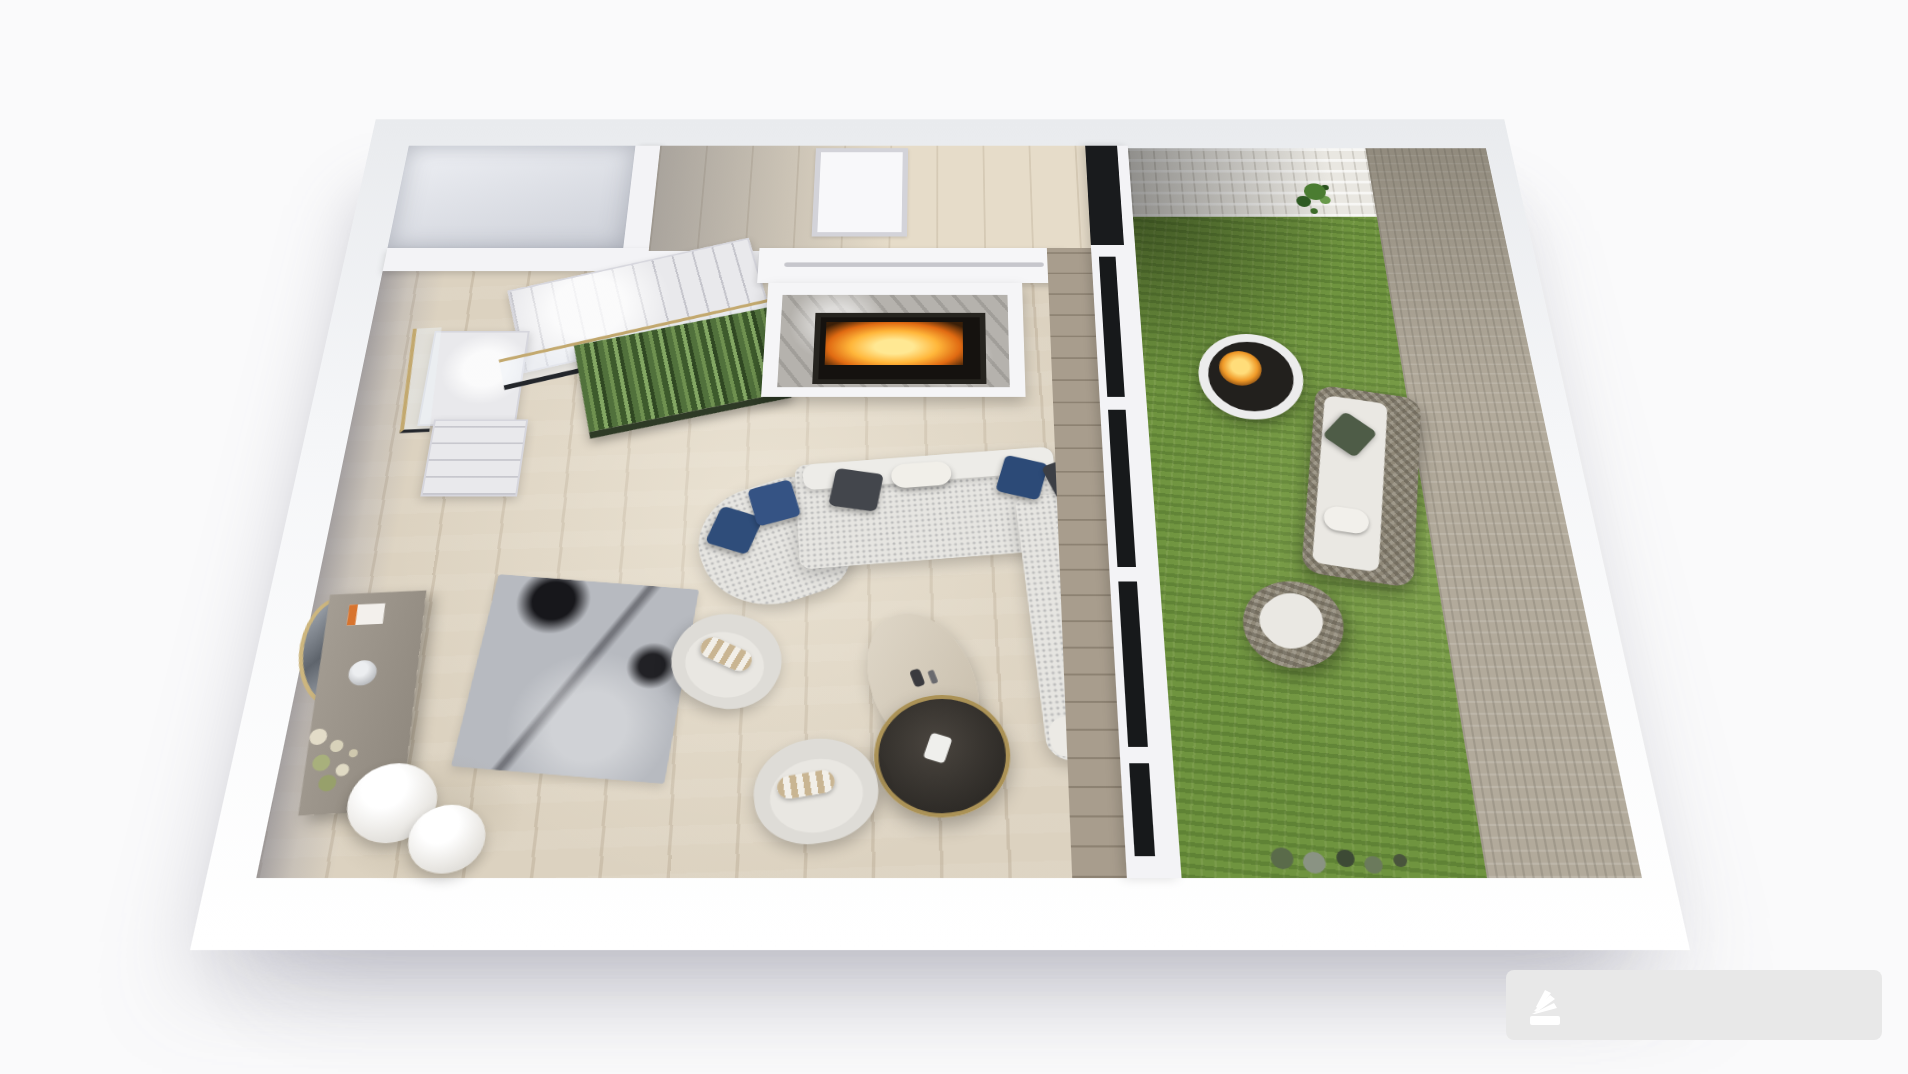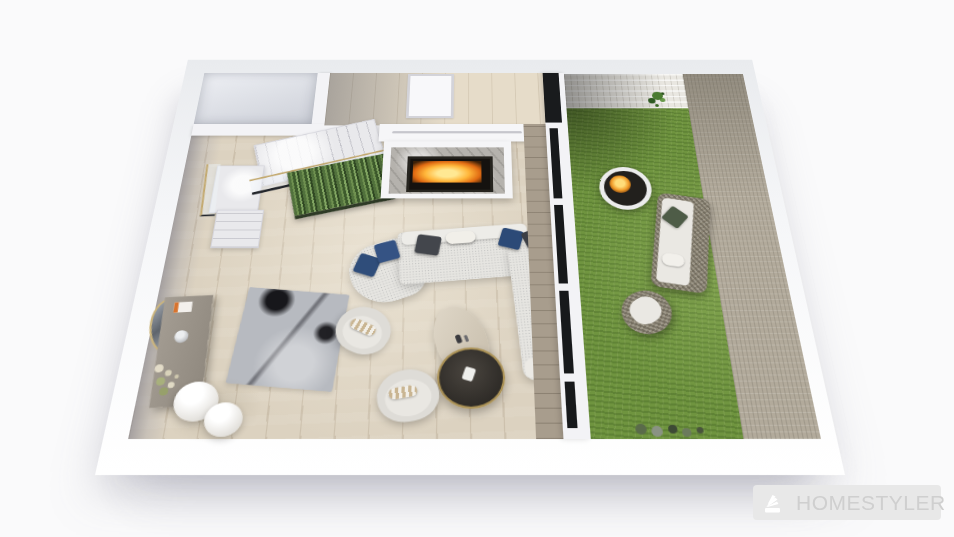--- a/index.html
+++ b/index.html
@@ -266,14 +266,13 @@
   </div>
 </div>
 
 <div class="watermark">
   <svg class="wm-logo" viewBox="0 0 26 24">
     <rect x="2" y="17" width="15" height="4.5" rx="1" fill="#ffffff"></rect>
     <polygon points="3,16 14,10.5 15.5,13 4.5,16" fill="#ffffff"></polygon>
     <polygon points="4,14.5 12,6.5 14.5,8.5 5.5,15" fill="#ffffff"></polygon>
     <polygon points="5,12.5 9.5,4 12.5,5.5 6.5,13.5" fill="#ffffff"></polygon>
   </svg>
-  <span class="wm-text">HOMESTYLER</span>
 </div>
 
 </body></html>

